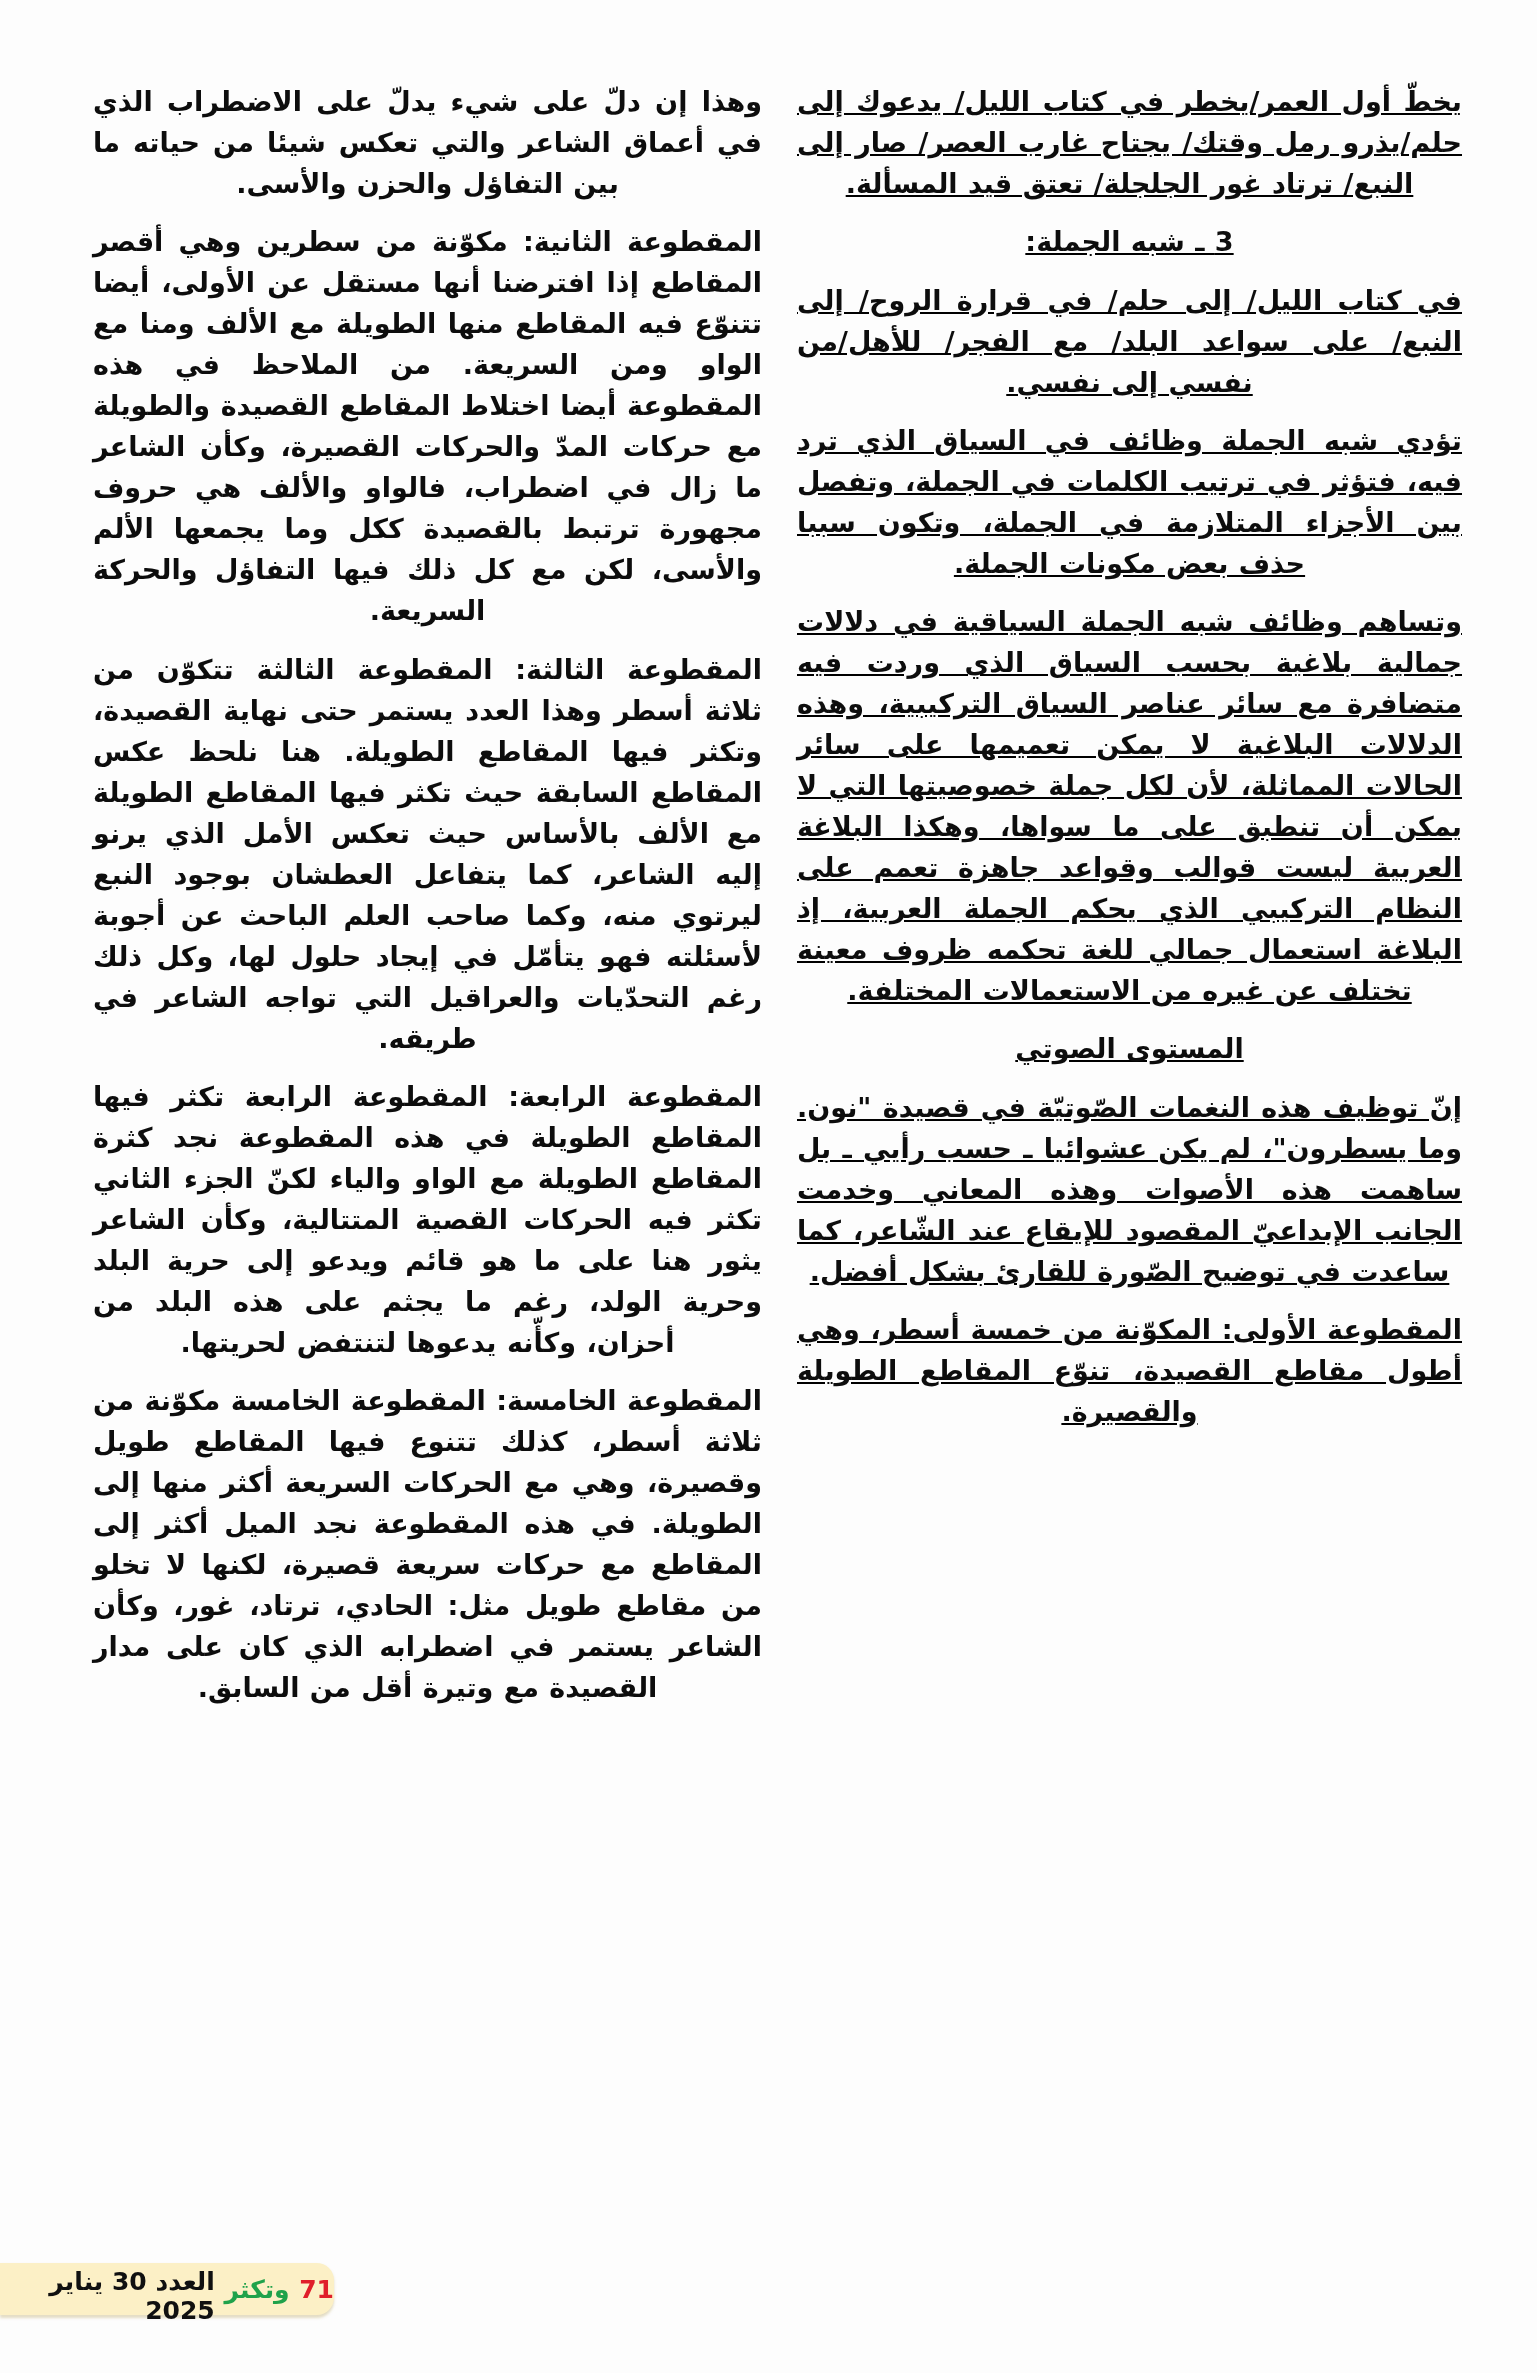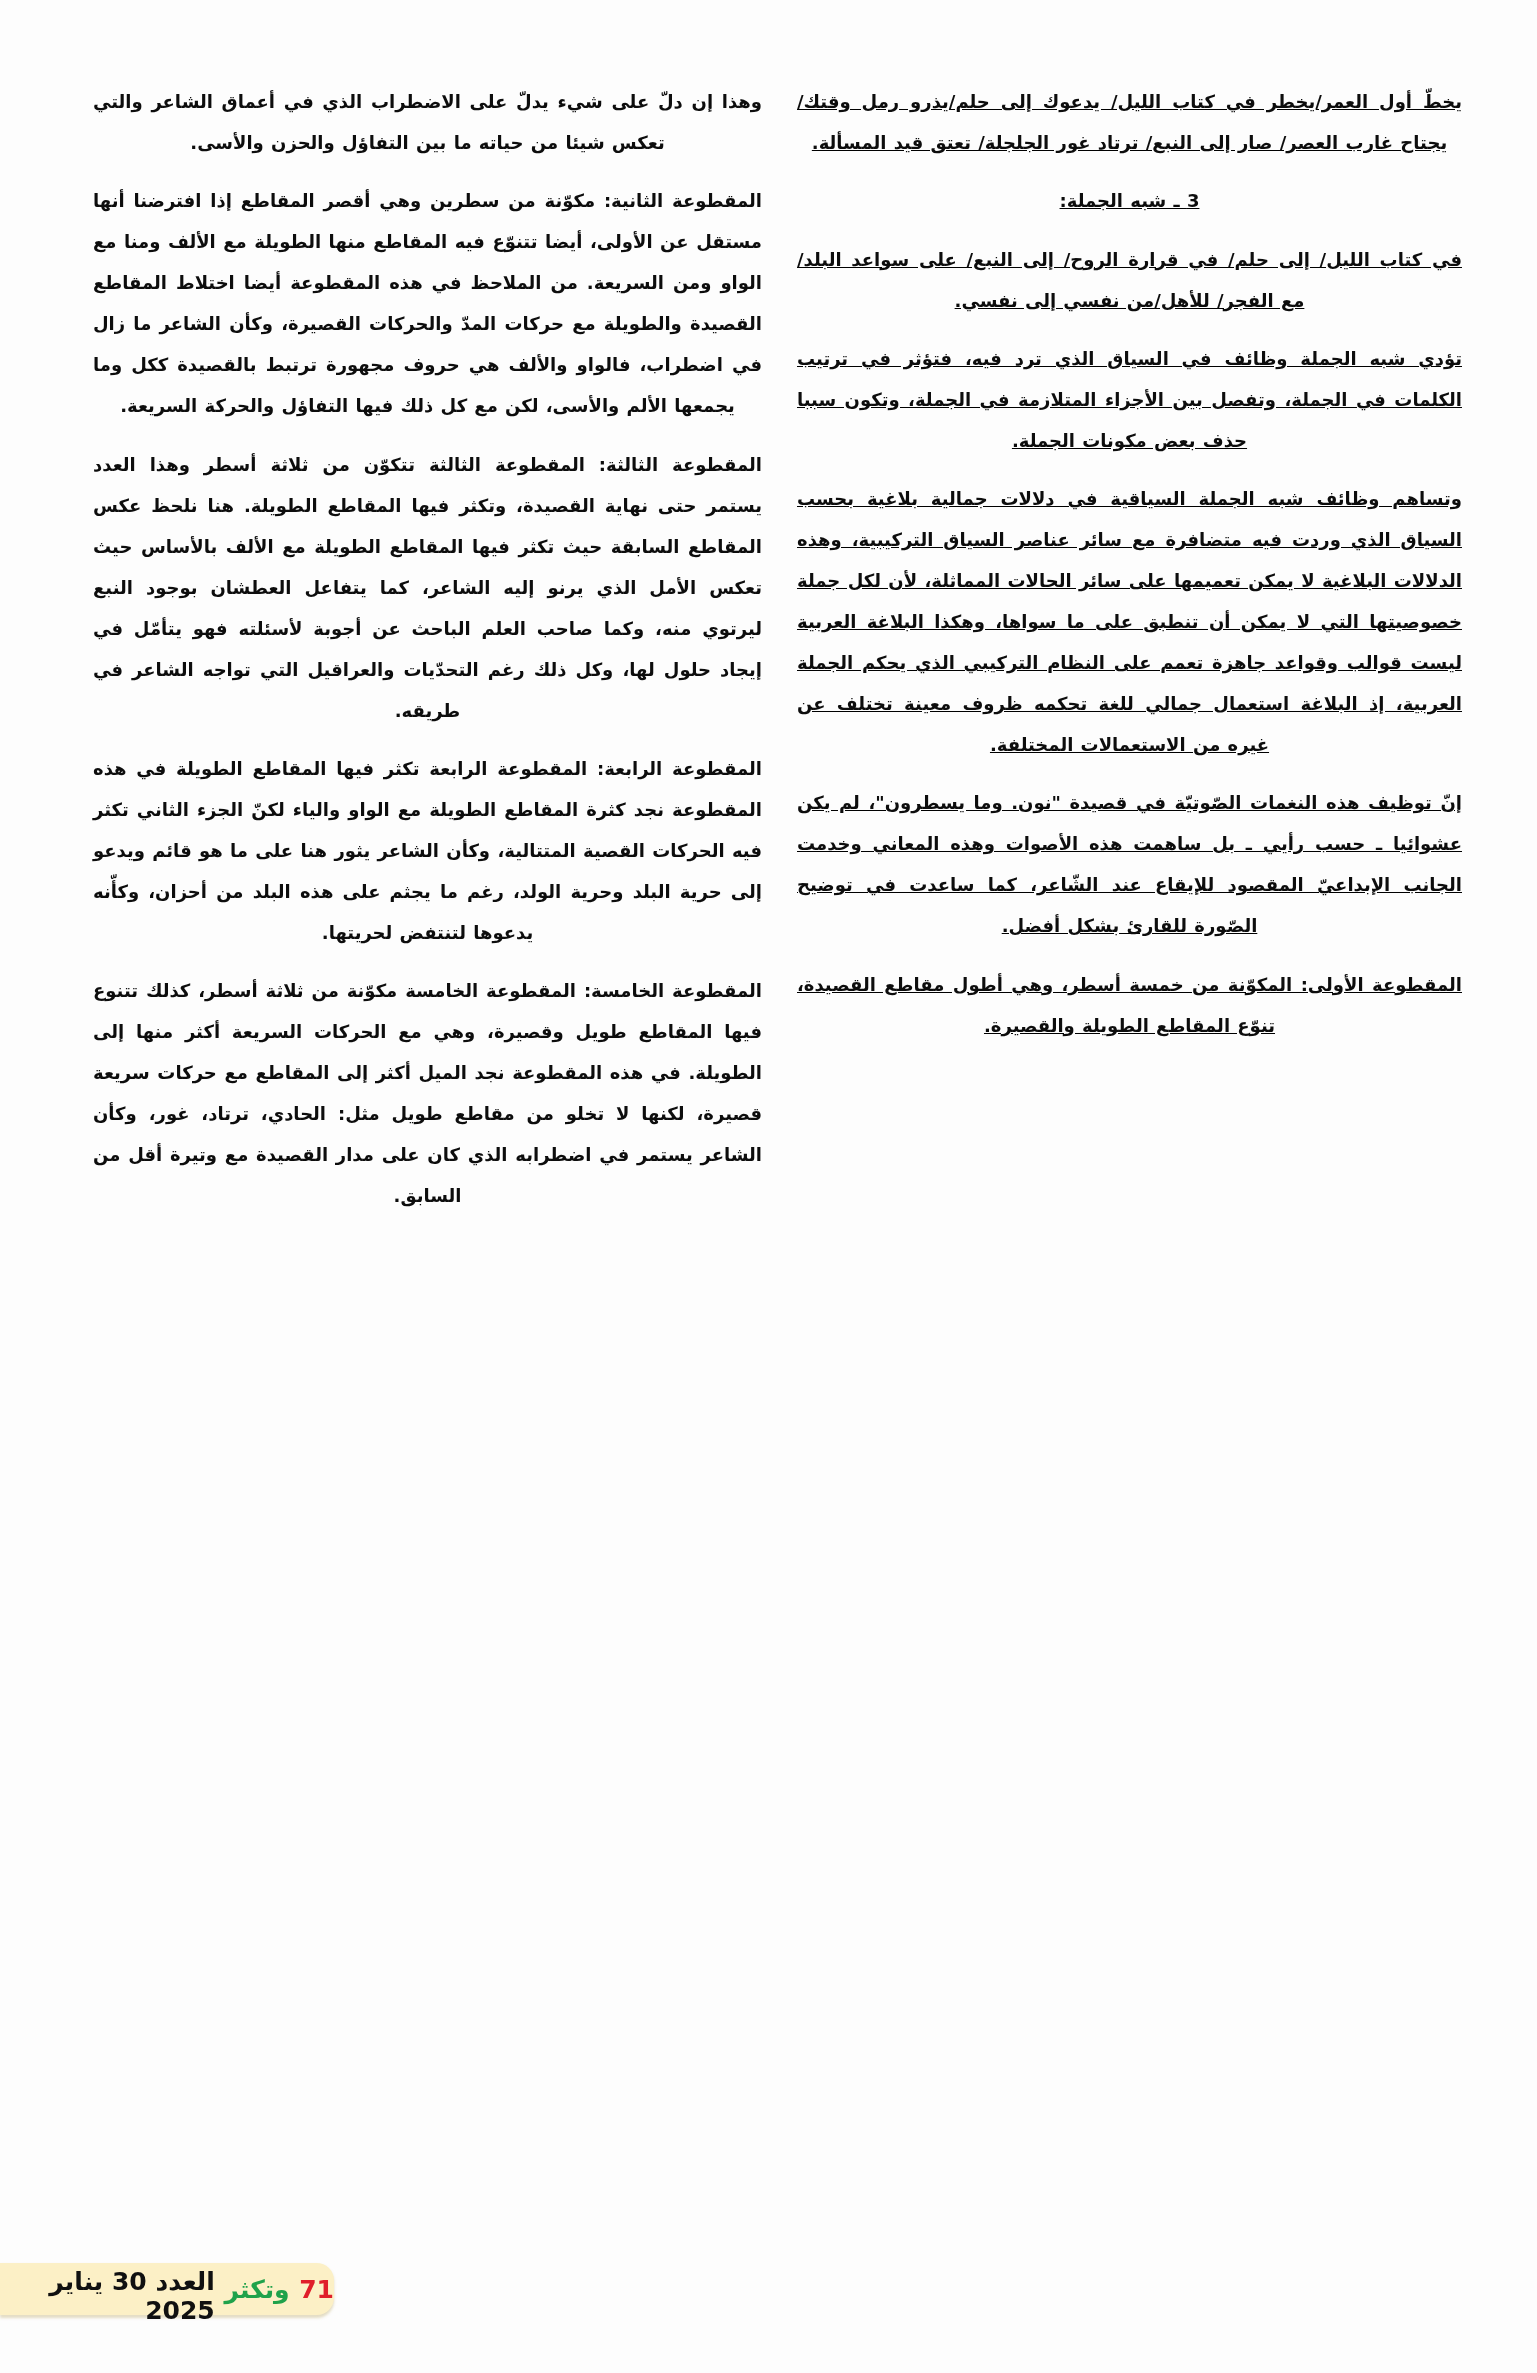--- a/index.html
+++ b/index.html
@@ -17,21 +17,21 @@
     flex-direction: row;       
     padding: 81px 75px 0 94px;
     gap: 35px;
     box-sizing: border-box;
   }
   .column { flex: 0 0 auto; }
   .column.right { width: 665px; text-decoration: underline; }
   .column.left  { width: 669px; }
   .para, .heading {
     margin: 0 0 17.3px 0;
-    font-size: 18px;
+    font-size: 27px;
     font-weight: bold;
     color: #0d0d0d;
     line-height: 41px;
     text-align: justify;
     text-align-last: center;
     text-justify: inter-word;
     word-spacing: 1px;
   }
   .heading {
     text-align: right;
@@ -62,20 +62,21 @@
 
 <div class="page">
 
   <div class="content">
     <div class="column right">
         <p class="para">يخطّ أول العمر/يخطر في كتاب الليل/ يدعوك إلى حلم/يذرو رمل وقتك/ يجتاح غارب العصر/ صار إلى النبع/ ترتاد غور الجلجلة/ تعتق قيد المسألة.</p>
         <p class="heading">3 ـ شبه الجملة:</p>
         <p class="para">في كتاب الليل/ إلى حلم/ في قرارة الروح/ إلى النبع/ على سواعد البلد/ مع الفجر/ للأهل/من نفسي إلى نفسي.</p>
         <p class="para">تؤدي شبه الجملة وظائف في السياق الذي ترد فيه، فتؤثر في ترتيب الكلمات في الجملة، وتفصل بين الأجزاء المتلازمة في الجملة، وتكون سببا حذف بعض مكونات الجملة.</p>
         <p class="para">وتساهم وظائف شبه الجملة السياقية في دلالات جمالية بلاغية بحسب السياق الذي وردت فيه متضافرة مع سائر عناصر السياق التركيبية، وهذه الدلالات البلاغية لا يمكن تعميمها على سائر الحالات المماثلة، لأن لكل جملة خصوصيتها التي لا يمكن أن تنطبق على ما سواها، وهكذا البلاغة العربية ليست قوالب وقواعد جاهزة تعمم على النظام التركيبي الذي يحكم الجملة العربية، إذ البلاغة استعمال جمالي للغة تحكمه ظروف معينة تختلف عن غيره من الاستعمالات المختلفة.</p>
+        <p class="heading">المستوى الصوتي</p>
         <p class="para">إنّ توظيف هذه النغمات الصّوتيّة في قصيدة "نون. وما يسطرون"، لم يكن عشوائيا ـ حسب رأيي ـ بل ساهمت هذه الأصوات وهذه المعاني وخدمت الجانب الإبداعيّ المقصود للإيقاع عند الشّاعر، كما ساعدت في توضيح الصّورة للقارئ بشكل أفضل.</p>
         <p class="para">المقطوعة الأولى: المكوّنة من خمسة أسطر، وهي أطول مقاطع القصيدة، تنوّع المقاطع الطويلة والقصيرة.</p>
       </div>
     <div class="column left">
         <p class="para">وهذا إن دلّ على شيء يدلّ على الاضطراب الذي في أعماق الشاعر والتي تعكس شيئا من حياته ما بين التفاؤل والحزن والأسى.</p>
         <p class="para">المقطوعة الثانية: مكوّنة من سطرين وهي أقصر المقاطع إذا افترضنا أنها مستقل عن الأولى، أيضا تتنوّع فيه المقاطع منها الطويلة مع الألف ومنا مع الواو ومن السريعة. من الملاحظ في هذه المقطوعة أيضا اختلاط المقاطع القصيدة والطويلة مع حركات المدّ والحركات القصيرة، وكأن الشاعر ما زال في اضطراب، فالواو والألف هي حروف مجهورة ترتبط بالقصيدة ككل وما يجمعها الألم والأسى، لكن مع كل ذلك فيها التفاؤل والحركة السريعة.</p>
         <p class="para">المقطوعة الثالثة: المقطوعة الثالثة تتكوّن من ثلاثة أسطر وهذا العدد يستمر حتى نهاية القصيدة، وتكثر فيها المقاطع الطويلة. هنا نلحظ عكس المقاطع السابقة حيث تكثر فيها المقاطع الطويلة مع الألف بالأساس حيث تعكس الأمل الذي يرنو إليه الشاعر، كما يتفاعل العطشان بوجود النبع ليرتوي منه، وكما صاحب العلم الباحث عن أجوبة لأسئلته فهو يتأمّل في إيجاد حلول لها، وكل ذلك رغم التحدّيات والعراقيل التي تواجه الشاعر في طريقه.</p>
         <p class="para">المقطوعة الرابعة: المقطوعة الرابعة تكثر فيها المقاطع الطويلة في هذه المقطوعة نجد كثرة المقاطع الطويلة مع الواو والياء لكنّ الجزء الثاني تكثر فيه الحركات القصية المتتالية، وكأن الشاعر يثور هنا على ما هو قائم ويدعو إلى حرية البلد وحرية الولد، رغم ما يجثم على هذه البلد من أحزان، وكأّنه يدعوها لتنتفض لحريتها.</p>
         <p class="para">المقطوعة الخامسة: المقطوعة الخامسة مكوّنة من ثلاثة أسطر، كذلك تتنوع فيها المقاطع طويل وقصيرة، وهي مع الحركات السريعة أكثر منها إلى الطويلة. في هذه المقطوعة نجد الميل أكثر إلى المقاطع مع حركات سريعة قصيرة، لكنها لا تخلو من مقاطع طويل مثل: الحادي، ترتاد، غور، وكأن الشاعر يستمر في اضطرابه الذي كان على مدار القصيدة مع وتيرة أقل من السابق.</p>
       </div>

